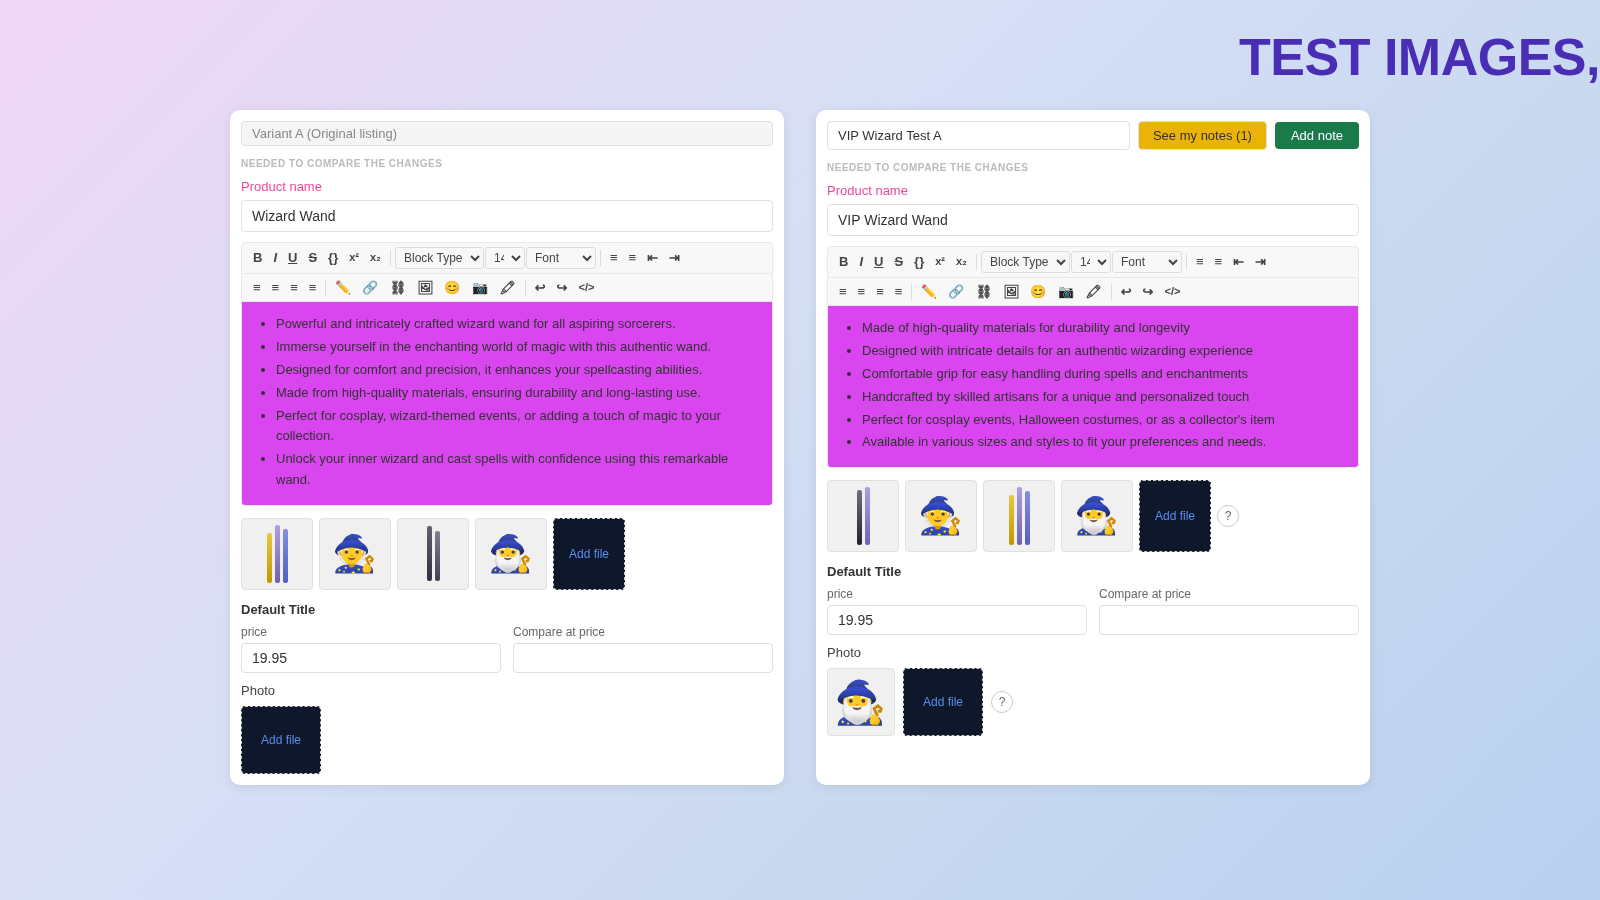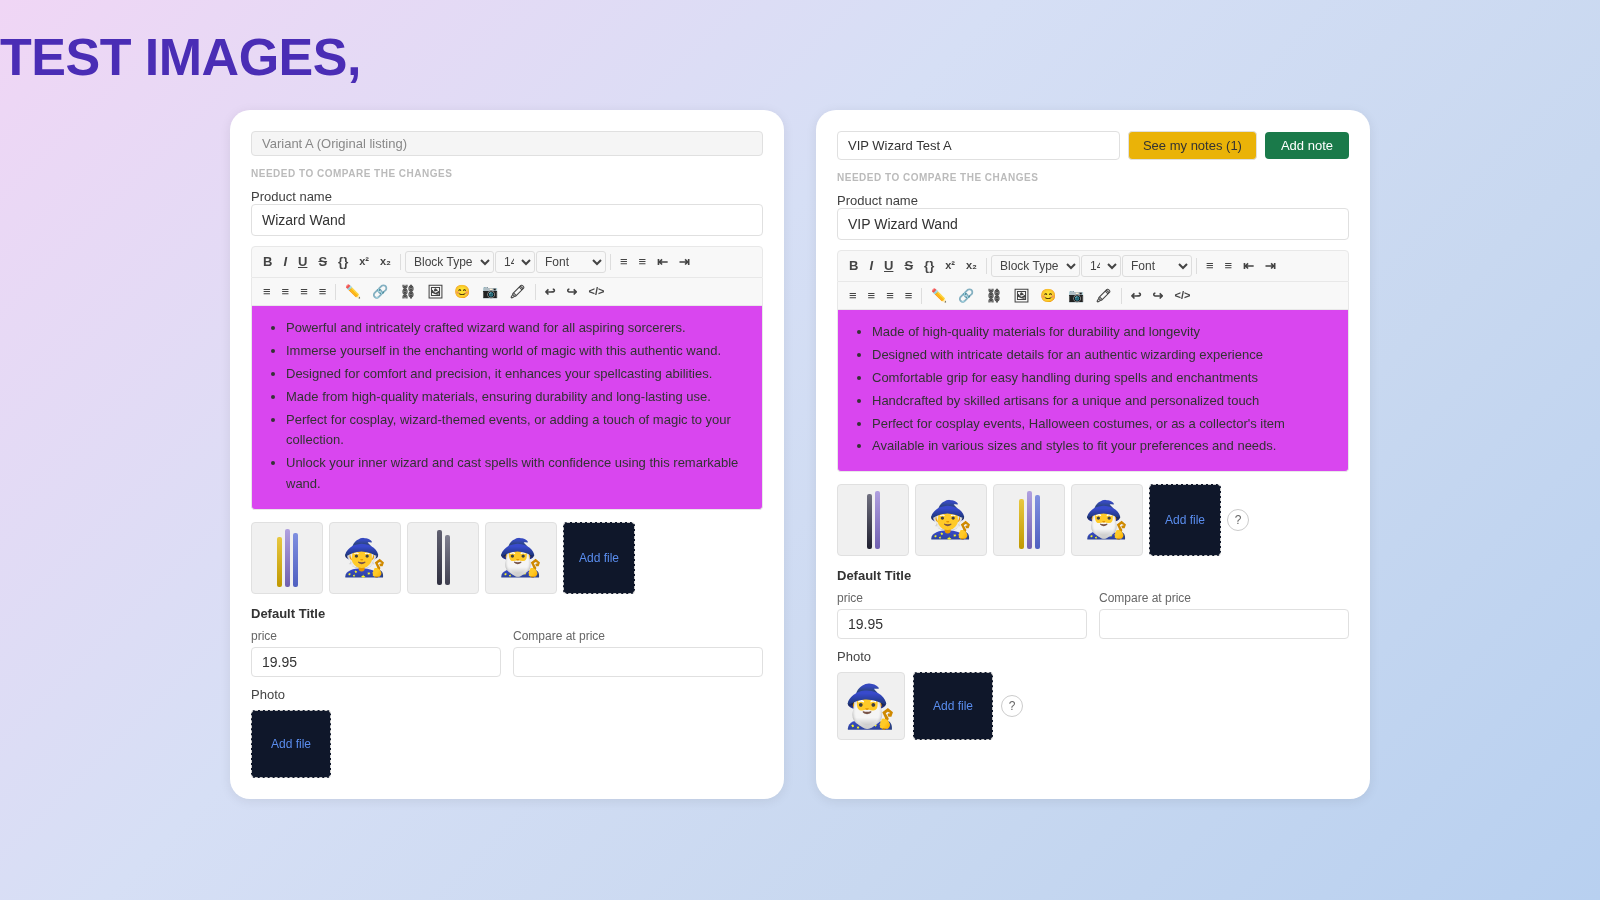--- a/index.html
+++ b/index.html
@@ -3,34 +3,34 @@
   <meta charset="utf-8">
   <style>
     * { box-sizing: border-box; margin: 0; padding: 0; }
     body {
       font-family: -apple-system, BlinkMacSystemFont, 'Segoe UI', sans-serif;
       background: linear-gradient(135deg, #f0d6f5 0%, #d6dff5 40%, #c8d8f0 70%, #b8d0f0 100%);
       min-height: 900px;
       width: 1600px;
     }
     .page-header {
-      text-align: left;
+      text-align: right;
       padding: 28px 0 22px;
     }
     .page-title {
       font-size: 52px;
       font-weight: 900;
       color: #4a2db5;
       line-height: 1.15;
       letter-spacing: -0.5px;
     }
     .panel {
       background: #fff;
-      border-radius: 20px;
-      padding: 21px;
+      border-radius: 10px;
+      padding: 11px;
       width: 554px;
       box-shadow: 0 2px 12px rgba(0,0,0,0.08);
     }
     .panel-left { margin-right: 16px; }
     .panel-header {
       display: flex;
       align-items: center;
       margin-bottom: 12px;
     }
     .panel-label {
@@ -78,21 +78,22 @@
     }
     .compare-label {
       font-size: 10px;
       font-weight: 700;
       color: #bbb;
       letter-spacing: 0.5px;
       margin-bottom: 10px;
     }
     .product-name-label {
       font-size: 13px;
-      color: #404040;
+      color: #ec4899;
+      margin-bottom: 6px;
     }
     .product-name-input {
       width: 100%;
       border: 1px solid #e0e0e0;
       border-radius: 4px;
       padding: 7px 10px;
       font-size: 14px;
       color: #333;
       margin-bottom: 10px;
     }

